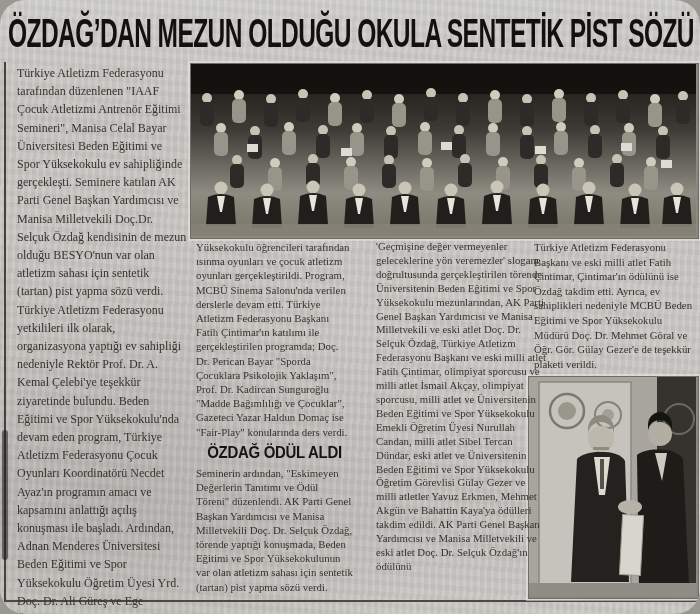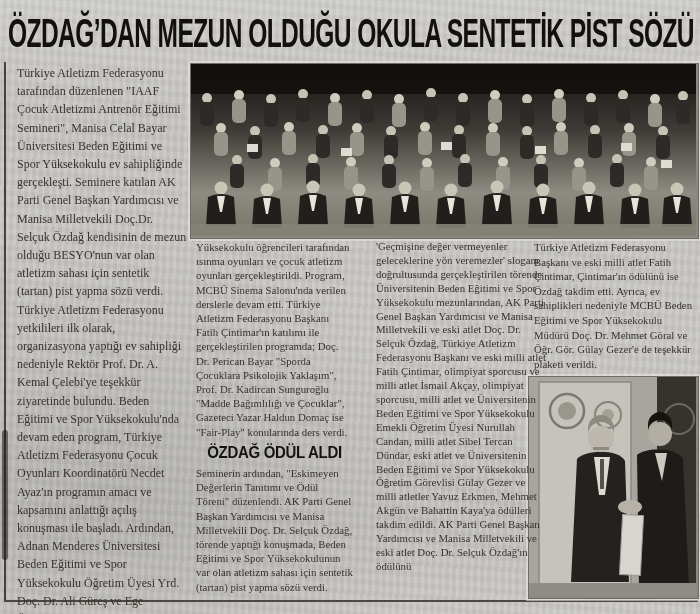--- a/index.html
+++ b/index.html
@@ -6,20 +6,21 @@
   .page{
     position:relative;
     width:700px;height:614px;
     margin:0 auto;
     background:
       radial-gradient(ellipse at 15% 80%, rgba(60,58,52,0.10), transparent 40%),
       linear-gradient(180deg,#d0cfcb 0%,#c6c5c1 18%,#c9c8c4 55%,#c2c1bd 85%,#cac9c5 100%);
     overflow:hidden;
     font-family:"Liberation Serif",serif;
     color:#36332d;
+    border-radius:25px;
   }
   
   .page::before{
     content:"";position:absolute;inset:0;pointer-events:none;
     background:
       repeating-linear-gradient(92deg, rgba(255,255,255,0.05) 0 3px, rgba(0,0,0,0.03) 3px 7px),
       repeating-linear-gradient(4deg, rgba(0,0,0,0.02) 0 5px, rgba(255,255,255,0.03) 5px 11px);
   }
   .headline-wrap{position:absolute;left:6px;top:8px;width:692px;height:50px;}
   .headline-wrap svg{display:block;}

